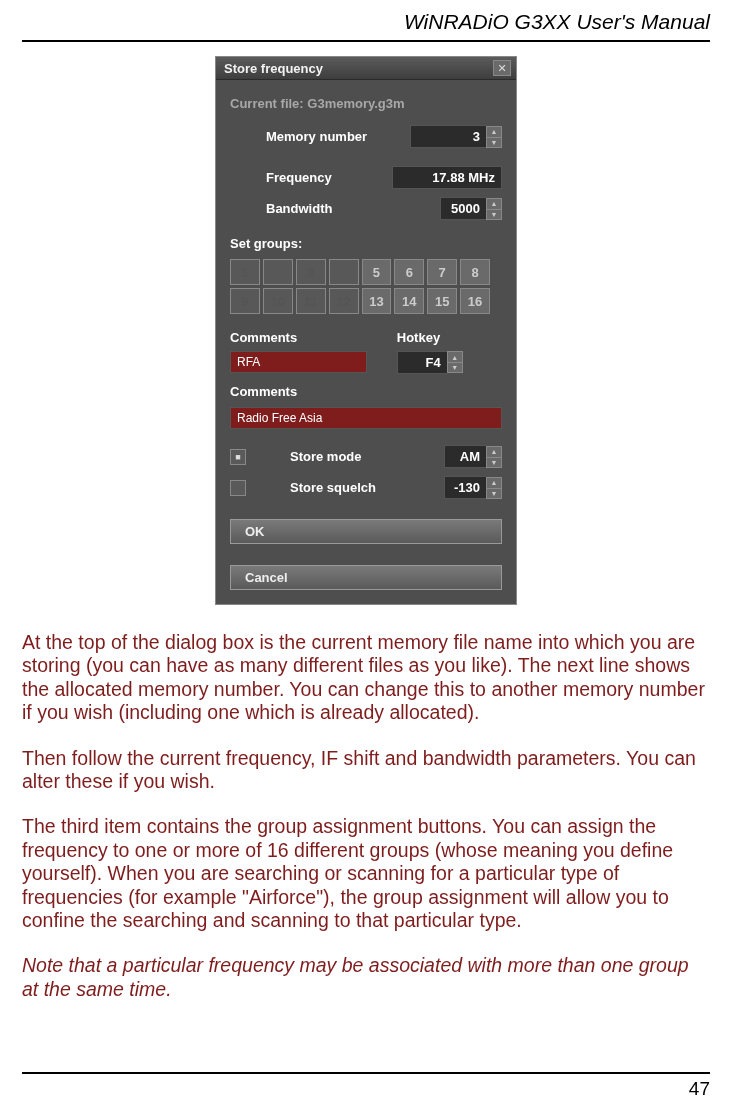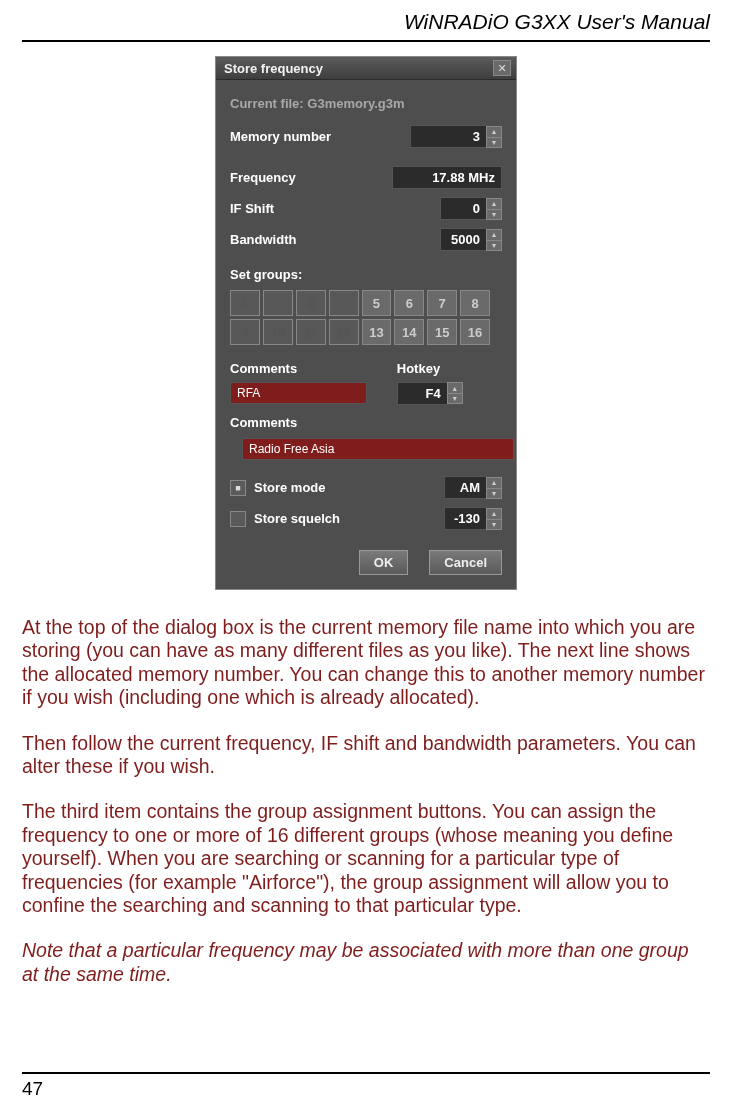--- a/index.html
+++ b/index.html
@@ -69,20 +69,21 @@
   .row {
     display: flex;
     align-items: center;
     margin-bottom: 8px;
   }
   .lbl {
     color: #fff;
     font-weight: bold;
     font-size: 13px;
     flex: 1;
+    margin-left: 36px;
   }
   .valbox {
     background: #2b2b2b;
     color: #fff;
     font-weight: bold;
     font-size: 13px;
     text-align: right;
     padding: 3px 6px;
     border: 1px solid #555;
     border-right: none;
@@ -143,21 +144,21 @@
   .chkrow {
     display:flex;align-items:center;margin-bottom:8px;
   }
   .chk {
     width:16px;height:16px;background:#5a5a5a;border:1px solid #888;
     margin-right:8px;display:flex;align-items:center;justify-content:center;
     cursor:pointer;
   }
   .chk.checked::after{content:"■";color:#ddd;font-size:9px;}
   .btn-row{
-    display:flex;justify-content:flex-end;gap:21px;margin-top:20px;
+    display:flex;justify-content:center;gap:21px;margin-top:20px;flex-direction:column;
   }
   .dlg-btn{
     background:linear-gradient(#7a7a7a,#5a5a5a);
     border:1px solid #999;color:#eee;font-weight:bold;
     padding:4px 14px;font-size:13px;cursor:pointer;
   }
   .para {
     font-size: 19.5px;
     line-height: 1.2;
     margin-bottom: 22px;
@@ -166,21 +167,21 @@
   .para.italic {
     font-style: italic;
   }
   .footer {
     position:absolute;
     bottom: 14px;
     left:22px;right:22px;
   }
   .footer-line{border-top:2px solid #000;}
   .page-num{
-    font-size:19px;margin-top:4px;
+    text-align:right;font-size:19px;margin-top:4px;
   }
 </style>
 </head>
 <body>
 
 <div class="page">
   <div class="header-title">WiNRADiO G3XX User's Manual</div>
   <div class="header-line"></div>
 
   <div class="dialog-wrap">
@@ -202,28 +203,20 @@
               <div>▲</div>
               <div>▼</div>
             </div>
         </div>
 
         <div style="height:10px"></div>
 
         <div class="row">
           <div class="lbl">Frequency</div>
           <div class="valbox" style="width:110px;border-right:1px solid #555">17.88 MHz</div>
-        </div>
-        <div class="row">
-          <div class="lbl">IF Shift</div>
-          <div class="valbox" style="width:46px">0</div>
-          <div class="spinner">
-              <div>▲</div>
-              <div>▼</div>
-            </div>
         </div>
         <div class="row">
           <div class="lbl">Bandwidth</div>
           <div class="valbox" style="width:46px">5000</div>
           <div class="spinner">
               <div>▲</div>
               <div>▼</div>
             </div>
         </div>
 
@@ -258,21 +251,21 @@
               <div class="valbox" style="width:50px">F4</div>
               <div class="spinner">
                   <div>▲</div>
                   <div>▼</div>
                 </div>
             </div>
           </div>
         </div>
 
         <div class="section-lbl" style="margin-top:10px">Comments</div>
-        <input class="textin" style="width: 100%; margin-left: 12px;" value="Radio Free Asia">
+        <input class="textin" style="width: 100%;" value="Radio Free Asia">
 
         <div style="height:16px"></div>
 
         <div class="chkrow">
           <div class="chk checked"></div>
           <div class="lbl">Store mode</div>
           <div class="valbox" style="width:42px">AM</div>
           <div class="spinner">
               <div>▲</div>
               <div>▼</div>

